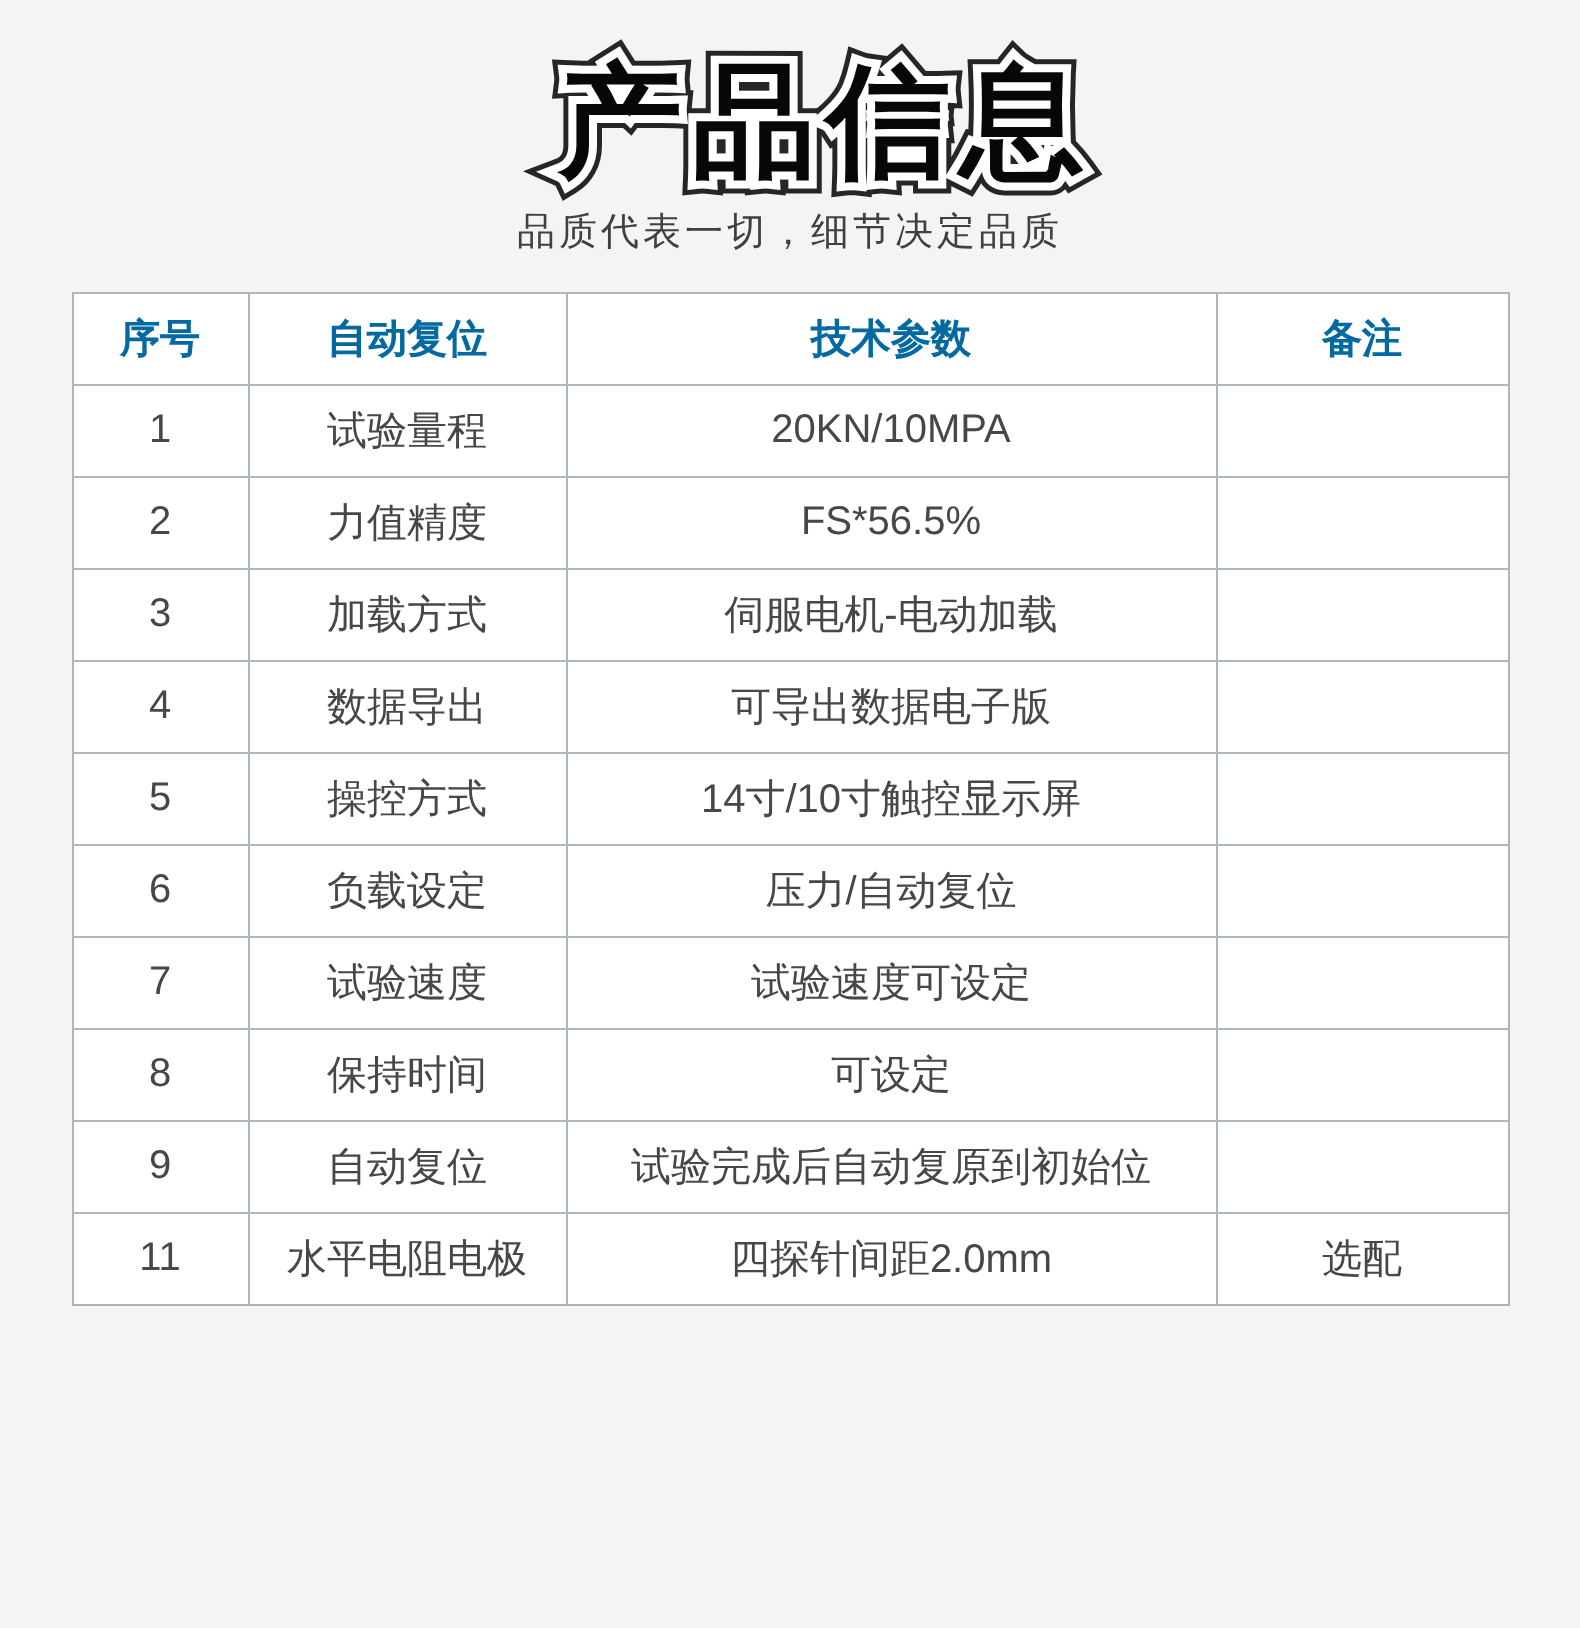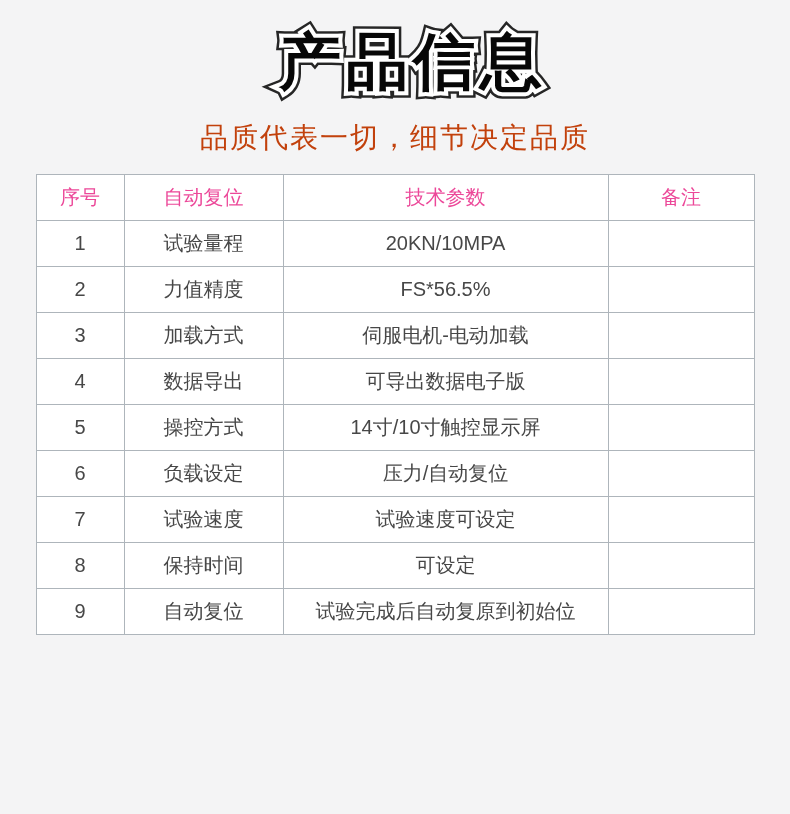--- a/index.html
+++ b/index.html
@@ -28,23 +28,23 @@
     -webkit-text-stroke: 13px #262626;
   }
   .layer-white {
     position: absolute; left: 0; right: 0; top: 0;
     color: #ffffff;
     -webkit-text-stroke: 8px #ffffff;
   }
   .layer-front { position: relative; color: #070707; }
 
   .subtitle {
-    margin-top: 18px;
-    font-size: 28px;
-    color: #c2410c;
+    margin-top: 2px;
+    font-size: 19px;
+    color: #404040;
     letter-spacing: 2px;
   }
 
   
   .spec-table {
     width: 718px;
     margin: 17px auto 0;
     border-collapse: collapse;
     table-layout: fixed;
     background: #ffffff;
@@ -54,21 +54,21 @@
     height: 46px;
     text-align: center;
     vertical-align: middle;
     font-weight: 400;
     font-size: 20px;
     color: #474747;
     padding: 0 4px;
     overflow: hidden;
     white-space: nowrap;
   }
-  .spec-table th { font-weight: 400; color: #ec4899; }
+  .spec-table th { font-weight: 700; color: #0369a1; }
   col.c-no   { width: 88px; }
   col.c-ind  { width: 159px; }
   col.c-par  { width: 325px; }
   col.c-note { width: 146px; }
 </style>
 </head>
 <body>
 
 <div class="page">
 
@@ -144,16 +144,22 @@
         <td>保持时间</td>
         <td>可设定</td>
         <td></td>
       </tr>
       <tr>
         <td>9</td>
         <td>自动复位</td>
         <td>试验完成后自动复原到初始位</td>
         <td></td>
       </tr>
+      <tr>
+        <td>11</td>
+        <td>水平电阻电极</td>
+        <td>四探针间距2.0mm</td>
+        <td>选配</td>
+      </tr>
     </tbody>
   </table>
 
 </div>
 
 </body></html>

